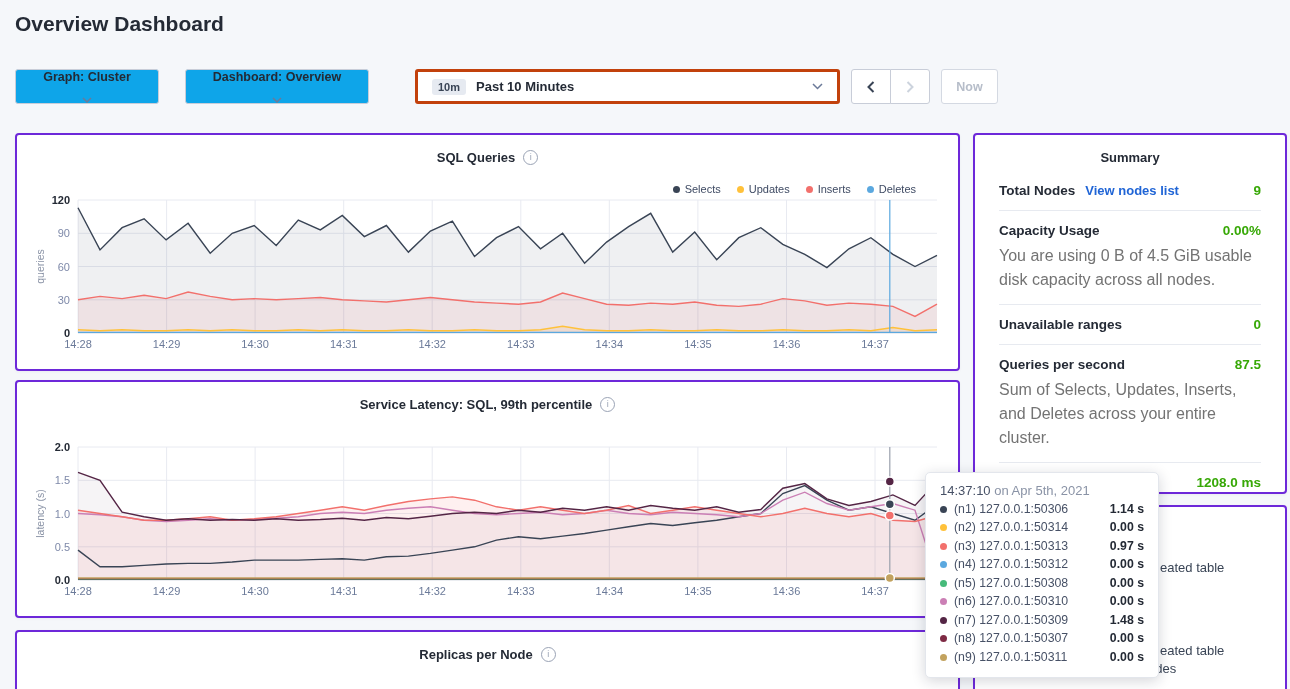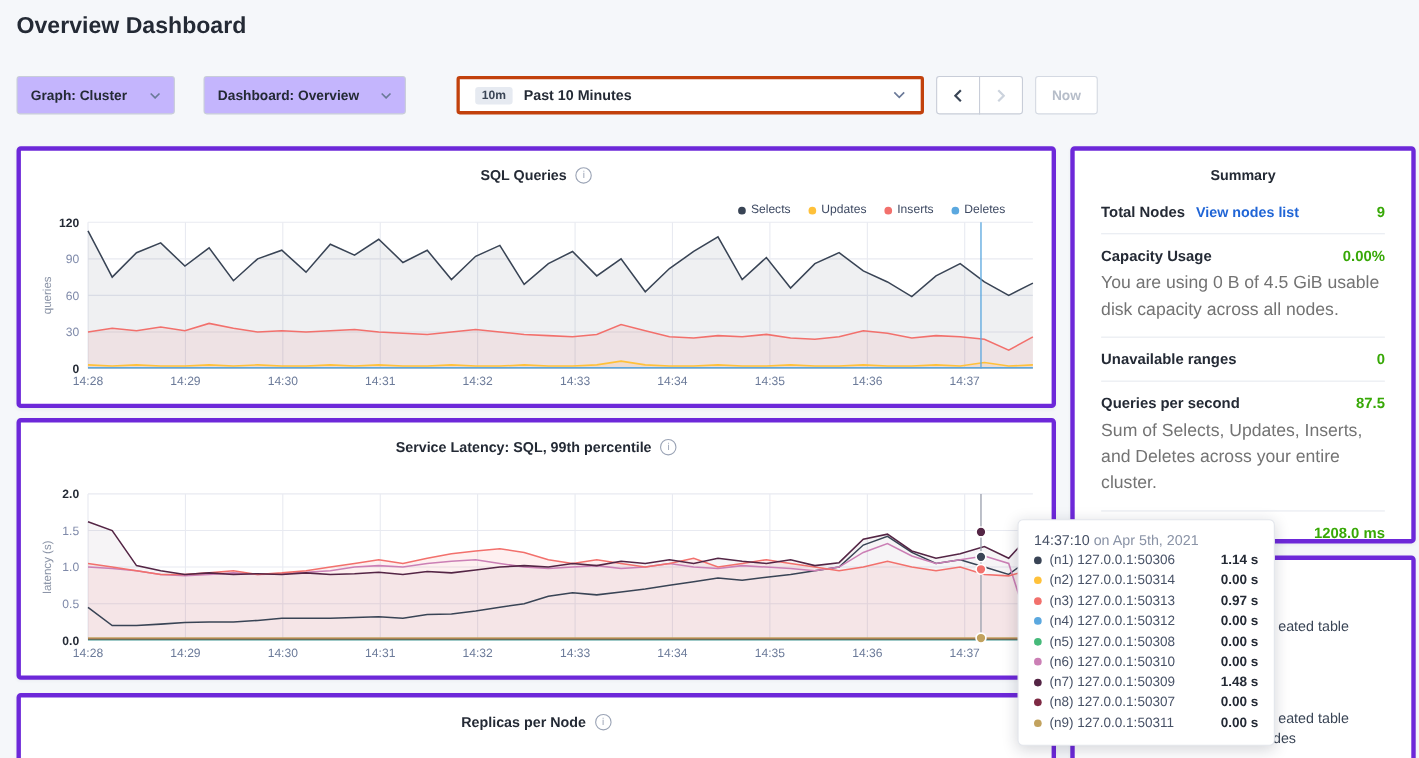--- a/index.html
+++ b/index.html
@@ -2,45 +2,45 @@
 <html><head>
 <meta charset="utf-8">
 <style>
   * { box-sizing: border-box; }
   body { margin:0; background:#f5f7fa; }
   .page { position:relative; width:1290px; height:689px; overflow:hidden;
           font-family:"Liberation Sans", sans-serif; color:#242a35; background:#f5f7fa;padding-left:39px; }
 
   .page-title { position:absolute; left:15px; top:12px; font-size:21px; font-weight:600; margin:0; }
 
-  .dd { position:absolute; top:69px; height:35px; background:#c4b5fd; border:1px solid #c8cdd8;
+  .dd { position:absolute; top:69px; height:35px; background:#0ea5e9; border:1px solid #c8cdd8;
         border-radius:3px; display:flex; align-items:center; justify-content:space-between;
         padding:0 12px; font-size:12.5px; font-weight:700; color:#242a35; cursor:pointer;
-        font-family:inherit; }
+        font-family:inherit;flex-direction:column; }
   .dd-graph { left:15px; width:144px; }
   .dd-dash  { left:185px; width:184px; }
 
   .time-picker { position:absolute; left:415px; top:69px; width:425px; height:35px; background:#fff;
         border:3px solid #c2410c; border-radius:3px; display:flex; align-items:center;
         padding:0 14px; cursor:pointer; }
   .time-badge { background:#e6eaf1; border-radius:3px; padding:2px 6px; font-size:11px;
         font-weight:700; color:#394455; margin-right:10px; }
   .time-label { font-size:13px; font-weight:700; }
   .time-caret { margin-left:auto; display:flex; }
 
   .nav-group { position:absolute; left:851px; top:69px; display:flex; }
   .nav-btn { width:40px; height:35px; background:#fff; border:1px solid #c8cdd8; display:flex;
         align-items:center; justify-content:center; cursor:pointer; padding:0; }
   .nav-prev { border-radius:3px 0 0 3px; }
   .nav-next { border-radius:0 3px 3px 0; margin-left:-1px; }
   .now-btn { position:absolute; left:941px; top:69px; width:57px; height:35px; background:#fff;
         border:1px solid #d4d9e2; border-radius:3px; font-size:12.5px; font-weight:700;
         color:#b6bdc9; font-family:inherit; cursor:default; }
 
-  .card { position:absolute; background:#fff; border:4px solid #6d28d9; border-radius:4px;
+  .card { position:absolute; background:#fff; border:2px solid #6d28d9; border-radius:4px;
         box-shadow:0 1px 3px rgba(46,53,72,0.05); }
   .card-chart1 { left:15px; top:133px; width:945px; height:238px; }
   .card-chart2 { left:15px; top:380px; width:945px; height:238px; }
   .card-chart3 { left:15px; top:630px; width:945px; height:120px; }
   .card-summary { left:973px; top:133px; width:314px; height:361px; }
   .card-events  { left:973px; top:505px; width:314px; height:230px; }
 
   .chart-title-row { display:flex; justify-content:center; align-items:center; gap:8px;
         padding-top:15px; font-size:13px; font-weight:700; color:#242a35; }
   .info { display:inline-block; width:15px; height:15px; border:1px solid #9aa3b5; border-radius:50%;

